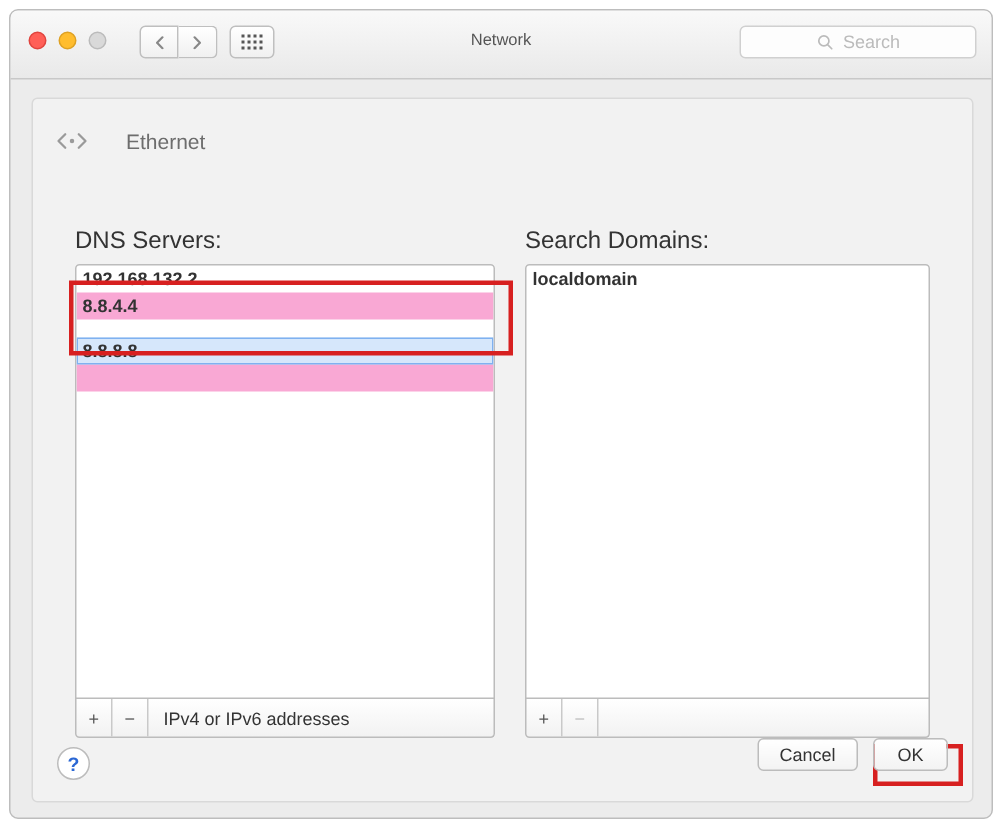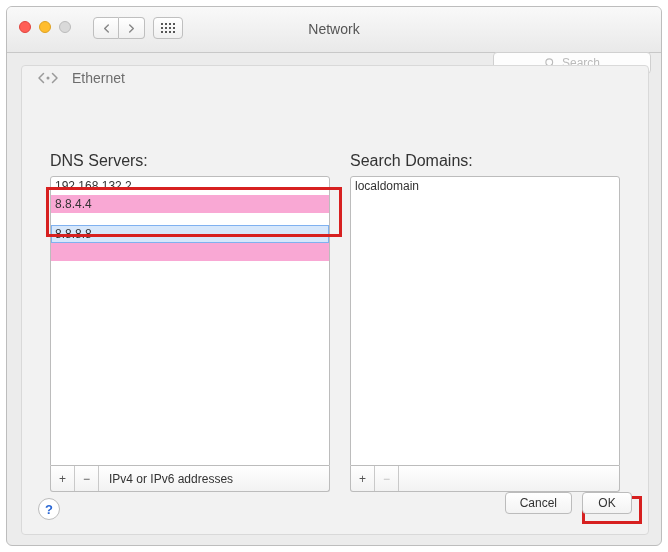--- a/index.html
+++ b/index.html
@@ -55,41 +55,41 @@
     position: absolute; top: 10px; left: 146px;
     width: 30px; height: 22px;
     background: linear-gradient(#fff,#f0f0f0);
     border: 1px solid #bfbfbf; border-radius: 4px;
     display: flex; align-items: center; justify-content: center;
   }
   .grid-dots { display:grid; grid-template-columns:repeat(4,2px); grid-template-rows:repeat(3,2px); gap:2px;}
   .grid-dots i { width:2px; height:2px; background:#555; }
   .title {
     position: absolute; top: 14px; left: 50%; transform: translateX(-50%);
-    color: #555; font-size: 14px;
+    color: #555; font-size: 11px;
   }
   .search {
     position: absolute; top: 10px; right: 10px;
     width: 158px; height: 22px;
     background: #fdfdfd; border: 1px solid #d0d0d0; border-radius: 4px;
     display: flex; align-items: center; justify-content: center; gap: 6px;
-    color: #bbb; font-size: 12px; margin-top: 35px;
+    color: #bbb; font-size: 12px;
   }
   .search svg { width: 12px; height: 12px; }
   
   .panel {
     position: absolute; top: 58px; left: 14px;
     width: 628px; height: 470px;
     background: #f2f2f2;
     border: 1px solid #d9d9d9;
     border-radius: 4px;
   }
   .eth-header {
-    position: absolute; top: 2px; left: 14px;
-    display: flex; align-items: center; gap: 12px;
+    position: absolute; top: 18px; left: 14px;
+    display: flex; align-items: center; gap: 24px;
   }
   .eth-header .txt { font-size: 14px; color: #6d6d6d; }
   .eth-icon { width: 24px; height: 20px; }
   
   .tabs {
     position: absolute; top: 50px; left: 50%; transform: translateX(-50%);
     display: flex;
     height: 22px;
     border-radius: 4px;
     overflow: hidden;
@@ -121,20 +121,21 @@
     background: #fff;
     border: 1px solid #bcbcbc;
     border-radius: 3px 3px 0 0;
     overflow: hidden;
   }
   .listrow {
     height: 18px; line-height: 18px;
     padding: 0 4px;
     font-size: 12px;
     white-space: nowrap;
+    font-weight: bold;
   }
   .listrow.sel-stripe { background: #f9a8d4; }
   .listrow.sel-edit {
     background: #d6e7fb;
     outline: 1px solid #7fb1f0; outline-offset: -1px; margin-top: 12px;
   }
   .underbar {
     display: flex; align-items: center;
     height: 26px;
     border: 1px solid #bcbcbc; border-top: none;

